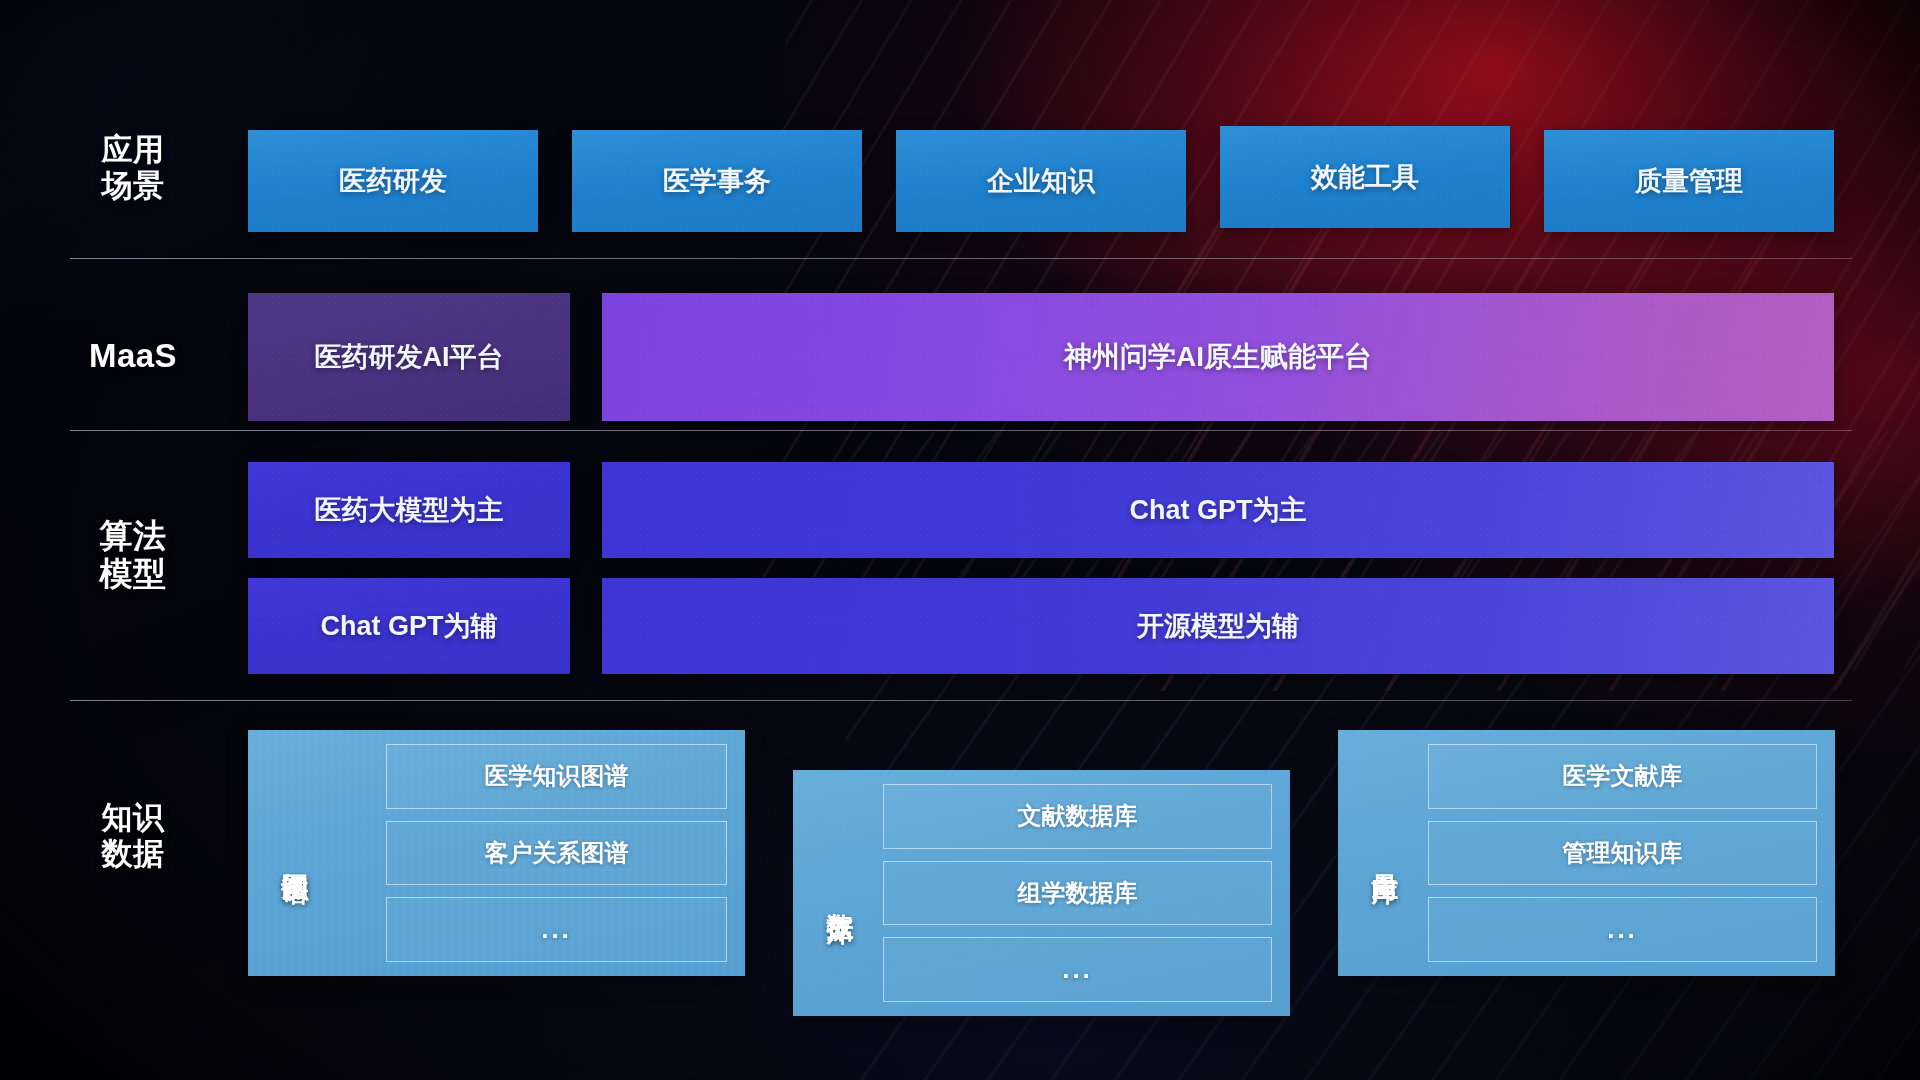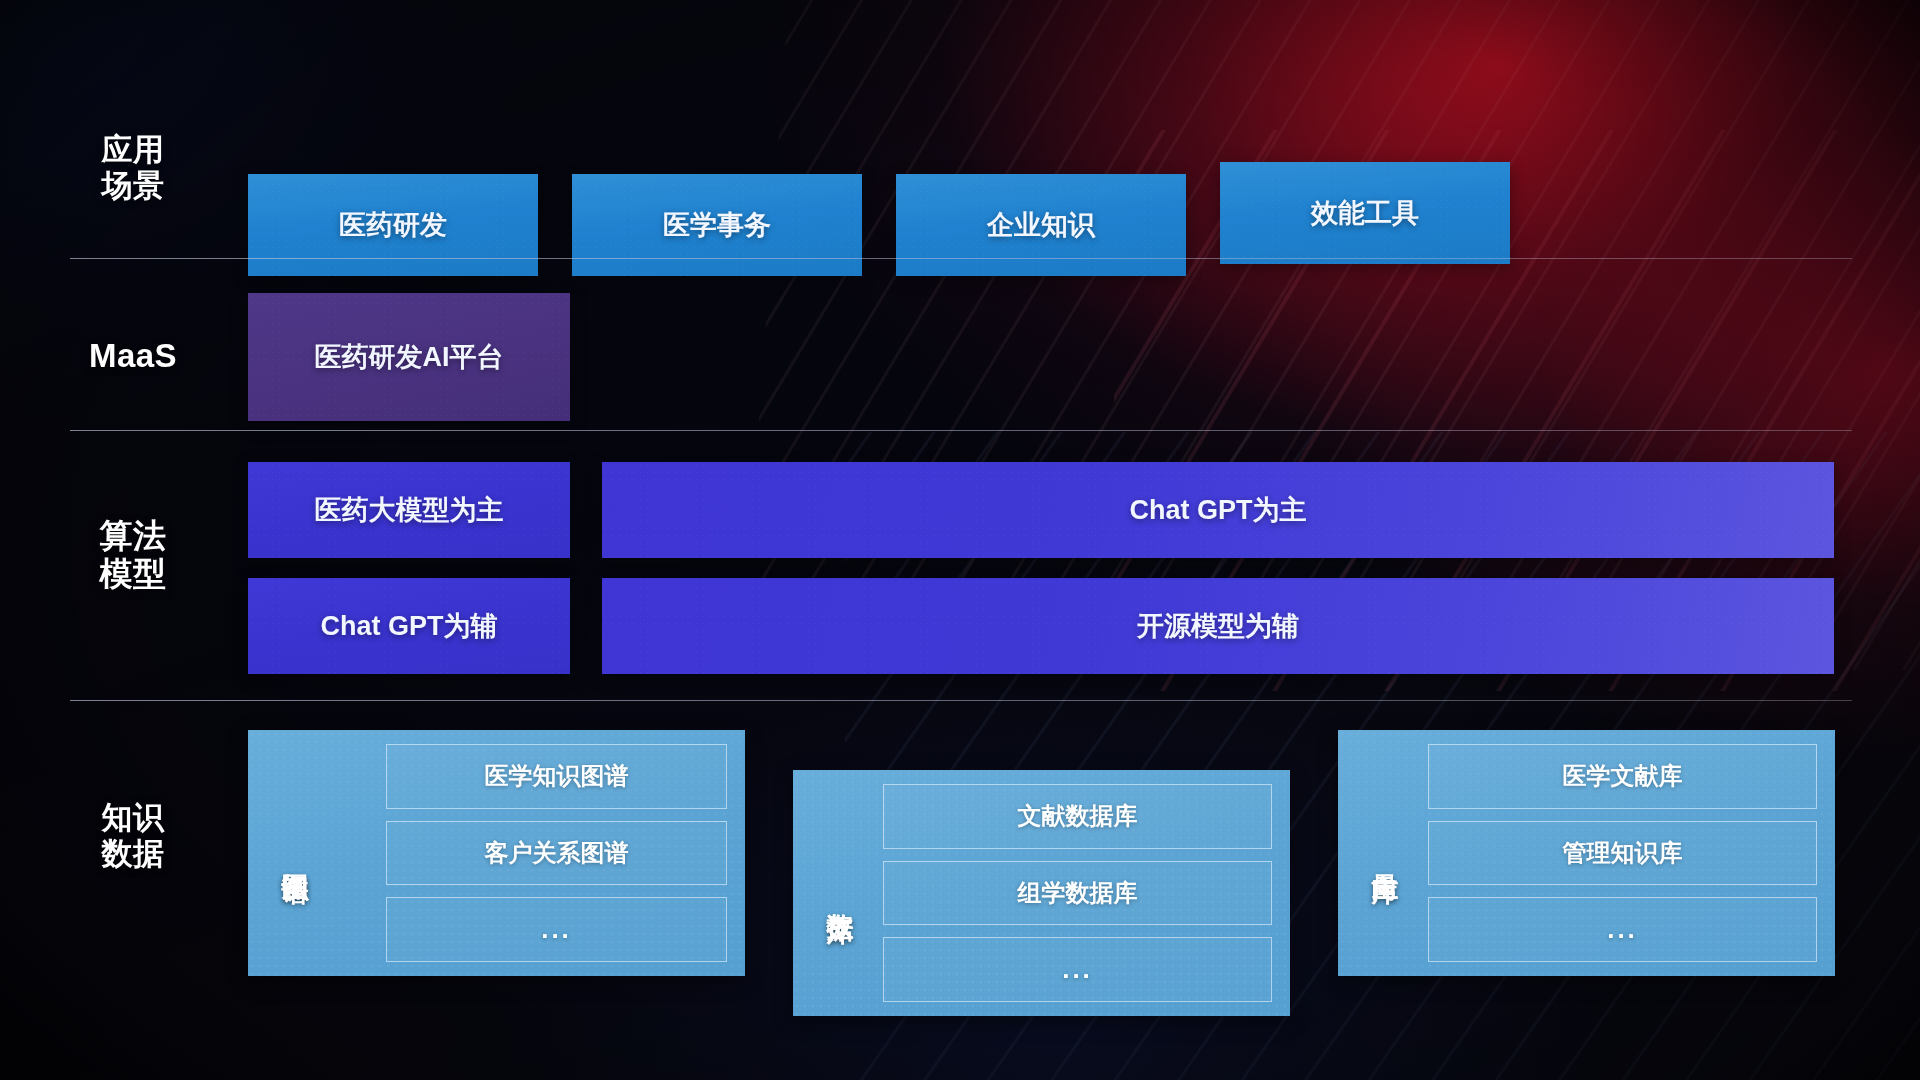--- a/index.html
+++ b/index.html
@@ -80,21 +80,20 @@
   .card::after{
     content:""; position:absolute; inset:0;
     background-image:radial-gradient(rgba(255,255,255,0.055) 0.8px, transparent 0.9px);
     background-size:7px 7px; pointer-events:none;
   }
 
   .app-card {
     height:102px; font-size:27px;
     background:linear-gradient(175deg,#2f8fd6 0%,#1f81cf 48%,#1c7bc6 100%);
     box-shadow:0 4px 14px rgba(0,0,0,.35);
-    margin-top:44px;
   }
 
   .maas-left {
     height:128px; font-size:27px;
     background:linear-gradient(168deg,#4e3887 0%,#4a3280 52%,#452e79 100%);
     box-shadow:0 4px 16px rgba(0,0,0,.4);
   }
   .maas-right {
     height:128px; font-size:28px;
     background:linear-gradient(100deg,#7b43dd 0%,#8549e0 26%,#9350dd 55%,#a959c9 80%,#b25fc0 100%);
@@ -162,27 +161,29 @@
 </div>
 
 <div id="frame">
 
   <div class="rowlabel" style="left:70px; top:132px; width:126px; font-size:31px;">应用
 场景</div>
 
   <div class="card app-card" style="left:248px; top:130px; width:290px;">医药研发</div>
   <div class="card app-card" style="left:572px; top:130px; width:290px;">医学事务</div>
   <div class="card app-card" style="left:896px; top:130px; width:290px;">企业知识</div>
-  <div class="card app-card" style="left:1220px; top:118px; width:290px;">效能工具</div>
+  <div class="card app-card" style="left:1220px; top:126px; width:290px;">效能工具</div>
+  <div class="card app-card" style="left:1544px; top:130px; width:290px;">质量管理</div>
 
   <div class="rowdiv" style="top:258px;"></div>
 
   <div class="rowlabel" style="left:70px; top:337px; width:126px; font-size:33px;">MaaS</div>
 
   <div class="card maas-left" style="left:248px; top:293px; width:322px;">医药研发AI平台</div>
+  <div class="card maas-right" style="left:602px; top:293px; width:1232px;">神州问学AI原生赋能平台</div>
 
   <div class="rowdiv" style="top:430px;"></div>
 
   <div class="rowlabel" style="left:70px; top:517px; width:126px; font-size:33px;">算法
 模型</div>
 
   <div class="card algo-left" style="left:248px; top:462px; width:322px;">医药大模型为主</div>
   <div class="card algo-right" style="left:602px; top:462px; width:1232px;">Chat GPT为主</div>
 
   <div class="card algo-left" style="left:248px; top:578px; width:322px;">Chat GPT为辅</div>

